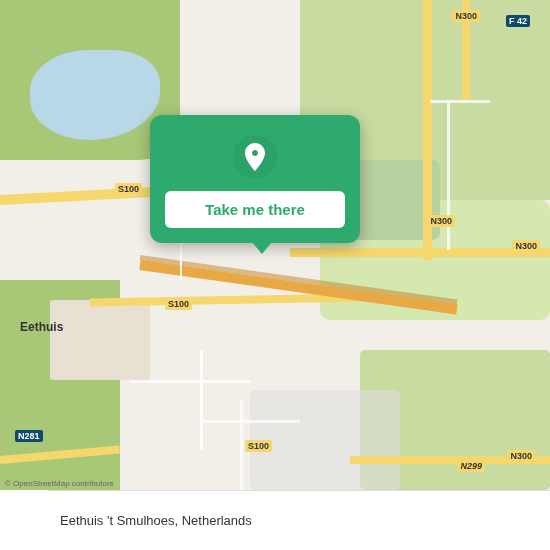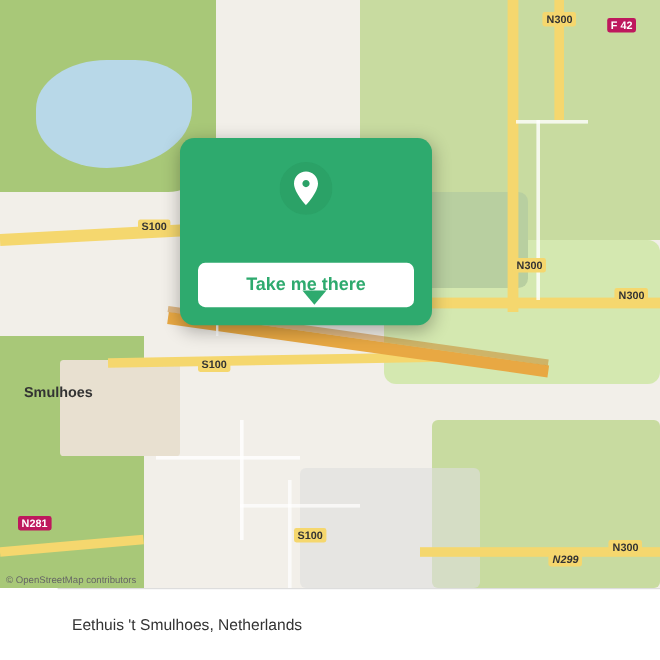--- a/index.html
+++ b/index.html
@@ -47,21 +47,21 @@
       padding: 1px 3px;
       border-radius: 2px;
       color: #333;
       white-space: nowrap;
     }
     .road-label-yellow {
       background-color: #f5d76e;
       color: #333;
     }
     .road-label-blue {
-      background-color: #be185d;
+      background-color: #0c4a6e;
       color: white;
     }
 
     
     #popup-card {
       position: absolute;
       top: 115px;
       left: 150px;
       width: 210px;
       background-color: #2eaa6e;
@@ -83,21 +83,20 @@
     #take-me-there-btn {
       background-color: #ffffff;
       color: #2eaa6e;
       border: none;
       border-radius: 6px;
       padding: 10px 20px;
       font-size: 15px;
       font-weight: bold;
       cursor: pointer;
       width: 100%;
-      margin-top: 28px;
     }
 
     
     #bottom-bar {
       position: relative;
       width: 550px;
       height: 60px;
       background-color: #ffffff;
       border-top: 1px solid #ddd;
       display: flex;
@@ -184,21 +183,21 @@
   <div class="road-label road-label-yellow" style="top:298px;left:165px;">S100</div>
   <div class="road-label road-label-yellow" style="top:440px;left:245px;">S100</div>
   <div class="road-label road-label-yellow" style="top:10px;right:70px;">N300</div>
   <div class="road-label road-label-yellow" style="top:215px;right:95px;">N300</div>
   <div class="road-label road-label-yellow" style="top:240px;right:10px;">N300</div>
   <div class="road-label road-label-yellow" style="top:450px;right:15px;">N300</div>
   <div class="road-label road-label-blue" style="top:430px;left:15px;">N281</div>
   <div class="road-label road-label-yellow" style="top:460px;right:65px;font-style:italic;">N299</div>
   <div class="road-label road-label-blue" style="top:15px;right:20px;">F 42</div>
 
-  <div style="position:absolute;top:320px;left:20px;font-size:12px;font-weight:bold;color:#333;">Smulhoes</div>
+  <div style="position:absolute;top:320px;left:20px;font-size:12px;font-weight:bold;color:#333;">Eethuis</div>
 
   <div id="popup-card">
     <svg class="pin-icon" viewBox="0 0 44 44" fill="none" xmlns="http://www.w3.org/2000/svg">
       <circle cx="22" cy="22" r="22" fill="#27996080"></circle>
       <path d="M22 8C16.48 8 12 12.48 12 18C12 25.5 22 36 22 36C22 36 32 25.5 32 18C32 12.48 27.52 8 22 8ZM22 21C20.34 21 19 19.66 19 18C19 16.34 20.34 15 22 15C23.66 15 25 16.34 25 18C25 19.66 23.66 21 22 21Z" fill="white"></path>
     </svg>
     <button id="take-me-there-btn">Take me there</button>
   </div>
 
   <div style="position:absolute;top:242px;left:252px;width:0;height:0;border-left:10px solid transparent;border-right:10px solid transparent;border-top:12px solid #2eaa6e;z-index:100;"></div>

